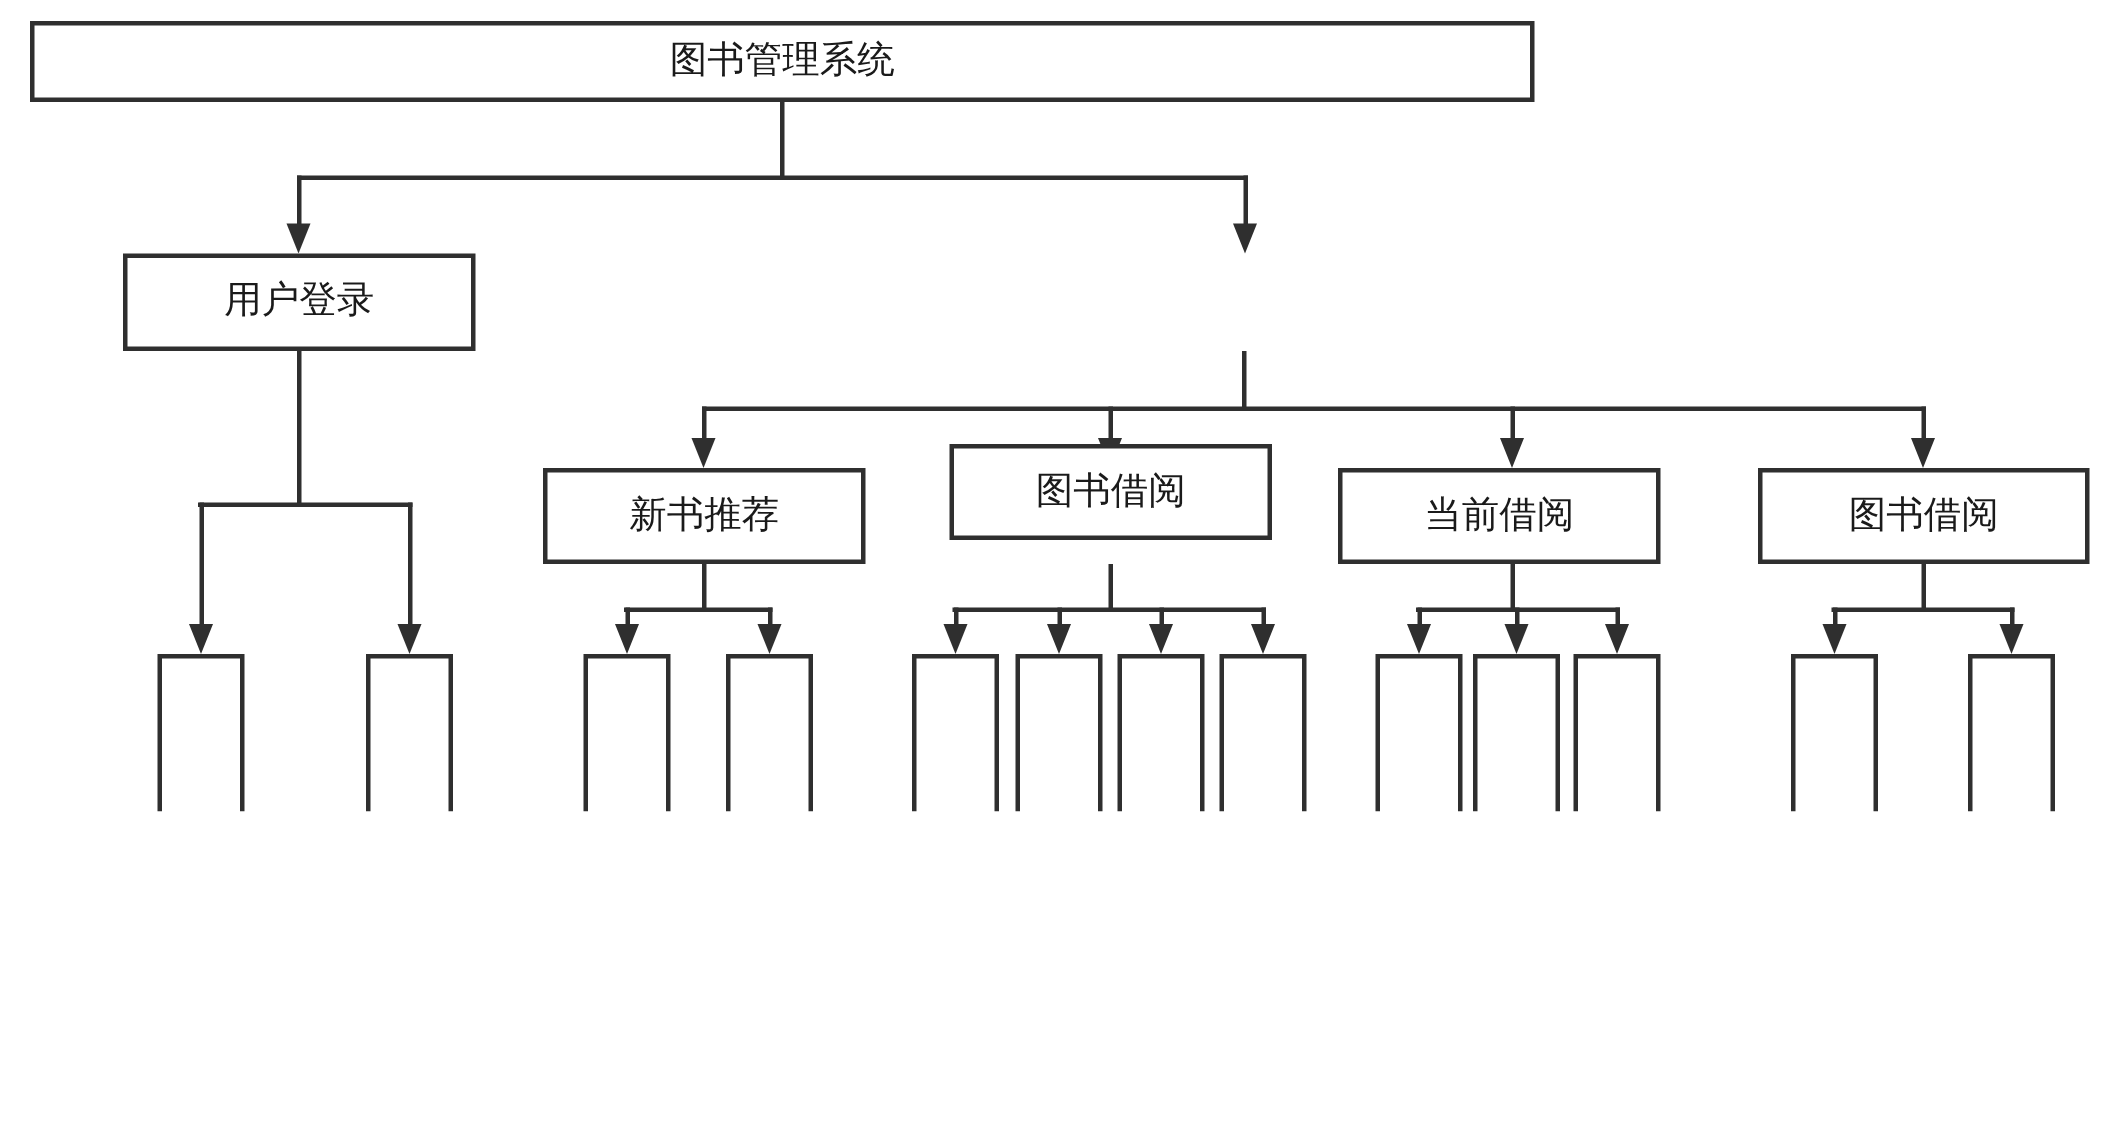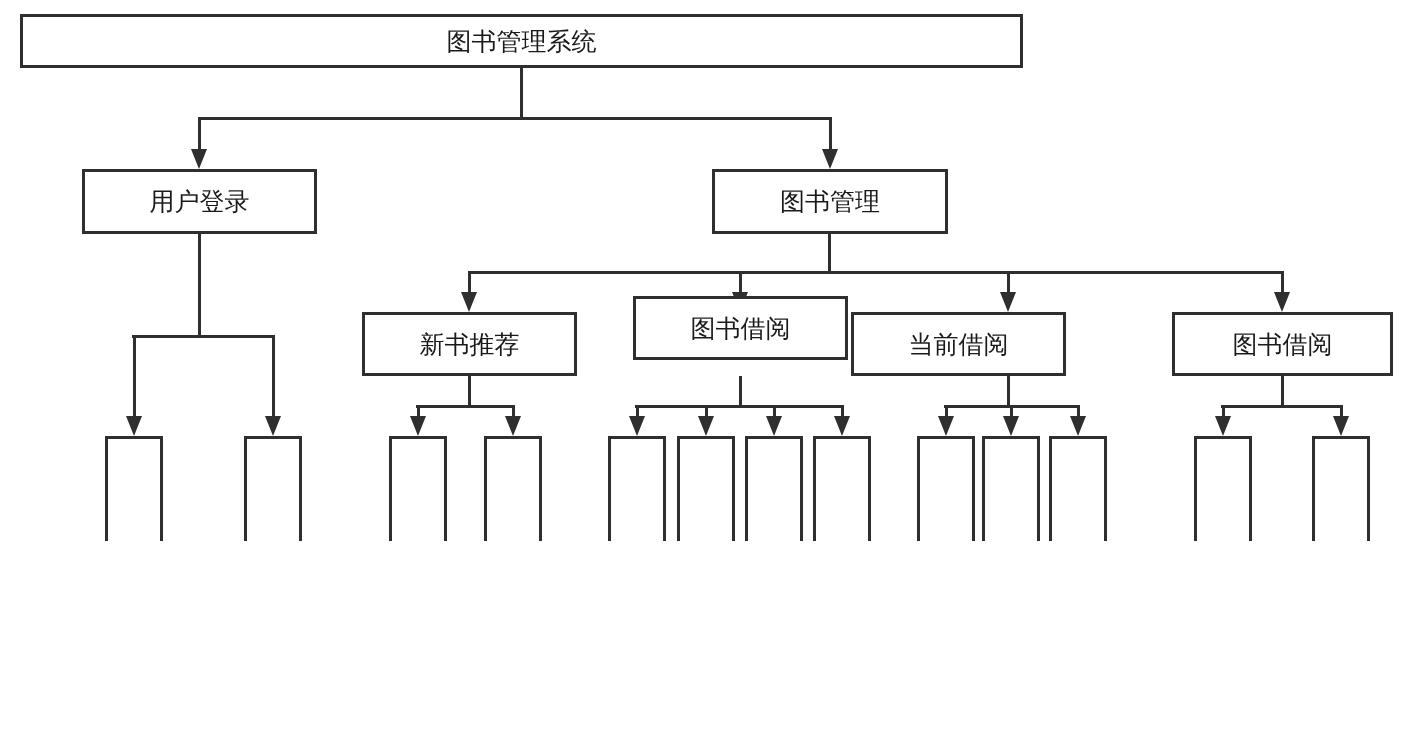--- a/index.html
+++ b/index.html
@@ -1,18 +1,18 @@
 <!DOCTYPE html>
 <html><head>
 <meta charset="utf-8">
 <style>
   html,body{margin:0;padding:0;background:#ffffff;}
   .canvas{
     position:relative;width:1405px;height:541px;background:#ffffff;
-    font-family:Liberation Serif, serif;overflow:hidden;
+    font-family:Liberation Mono, monospace;overflow:hidden;
   }
   .node{
     position:absolute;background:#ffffff;border:3px solid #2f2f2f;box-sizing:border-box;
     display:flex;align-items:center;justify-content:center;
     color:#1a1a1a;font-size:25px;line-height:1;white-space:nowrap;
   }
   .leaf{
     writing-mode:vertical-rl;text-orientation:mixed;
     letter-spacing:7px;white-space:normal;
   }
@@ -44,43 +44,40 @@
   </div>
 
   <div class="vline" style="left:520px;top:68px;height:51px;"></div>
   <div class="hline" style="left:198px;top:117px;width:634px;"></div>
   <div class="arrow" style="left:191px;top:117px;height:52px;"></div>
   <div class="arrow" style="left:822px;top:117px;height:52px;"></div>
 
   <div class="node" style="left:82px;top:169px;width:235px;height:65px;">
     <span>用户登录</span>
   </div>
-  <div class="node" style="left:712px;top:169px;width:236px;height:65px;">
-    <span>图书管理</span>
-  </div>
 
   <div class="vline" style="left:198px;top:234px;height:104px;"></div>
   <div class="hline" style="left:132px;top:335px;width:143px;"></div>
   <div class="arrow" style="left:126px;top:335px;height:101px;"></div>
   <div class="arrow" style="left:265px;top:335px;height:101px;"></div>
 
   <div class="vline" style="left:828px;top:234px;height:40px;"></div>
   <div class="hline" style="left:468px;top:271px;width:816px;"></div>
   <div class="arrow" style="left:461px;top:271px;height:41px;"></div>
   <div class="arrow" style="left:732px;top:271px;height:41px;"></div>
   <div class="arrow" style="left:1000px;top:271px;height:41px;"></div>
   <div class="arrow" style="left:1274px;top:271px;height:41px;"></div>
 
   <div class="node" style="left:362px;top:312px;width:215px;height:64px;">
     <span>新书推荐</span>
   </div>
   <div class="node" style="left:633px;top:296px;width:215px;height:64px;">
     <span>图书借阅</span>
   </div>
-  <div class="node" style="left:851px;top:312px;width:215px;height:64px;">
+  <div class="node" style="left:892px;top:312px;width:215px;height:64px;">
     <span>当前借阅</span>
   </div>
   <div class="node" style="left:1172px;top:312px;width:221px;height:64px;">
     <span>图书借阅</span>
   </div>
 
   <div class="vline" style="left:468px;top:376px;height:32px;"></div>
   <div class="hline" style="left:416px;top:405px;width:99px;"></div>
   <div class="arrow" style="left:410px;top:405px;height:31px;"></div>
   <div class="arrow" style="left:505px;top:405px;height:31px;"></div>

